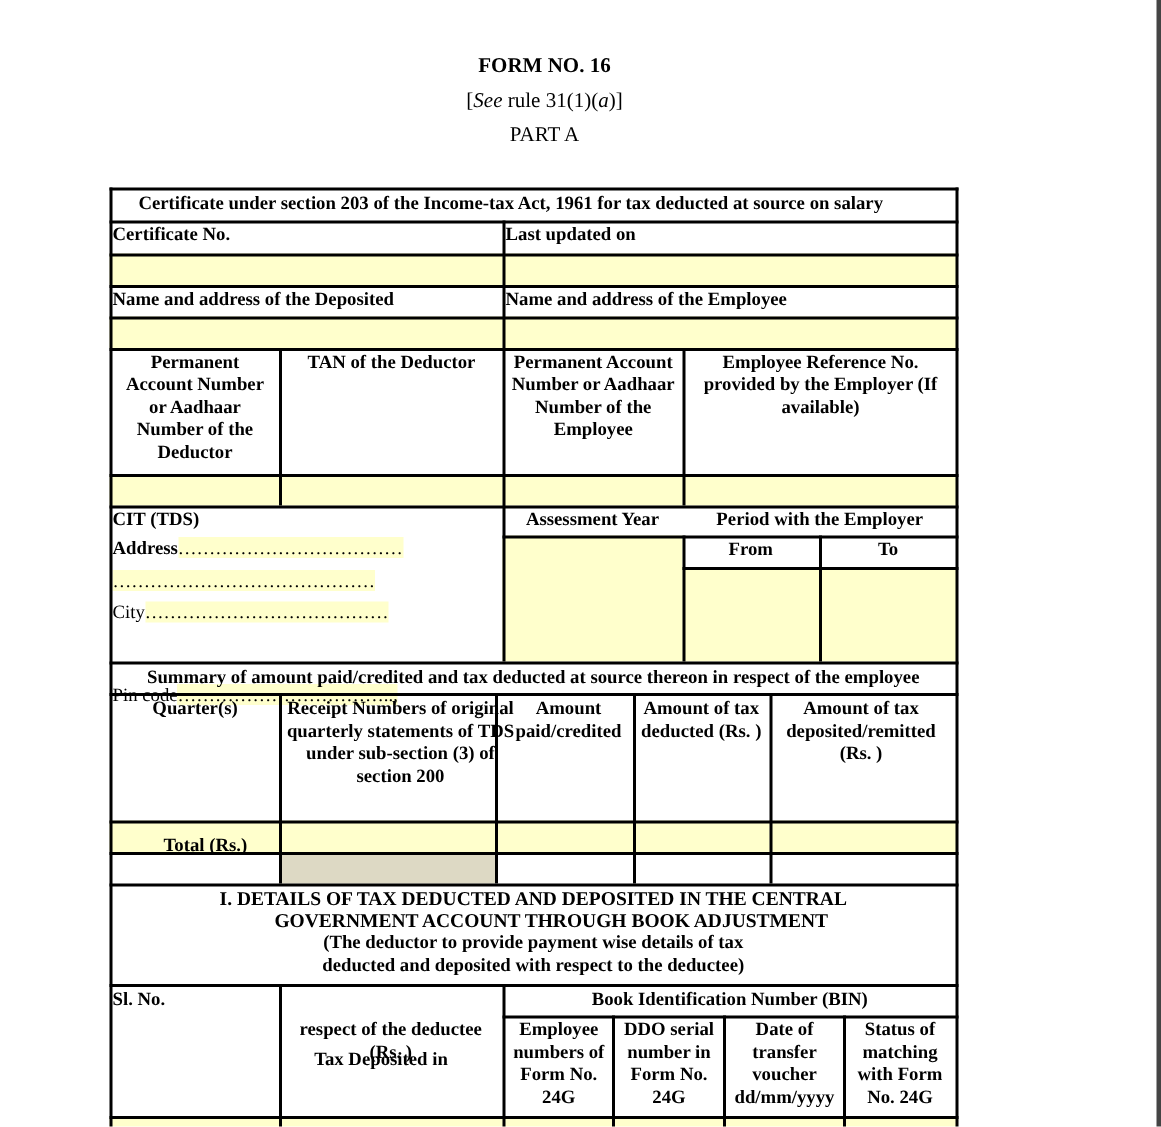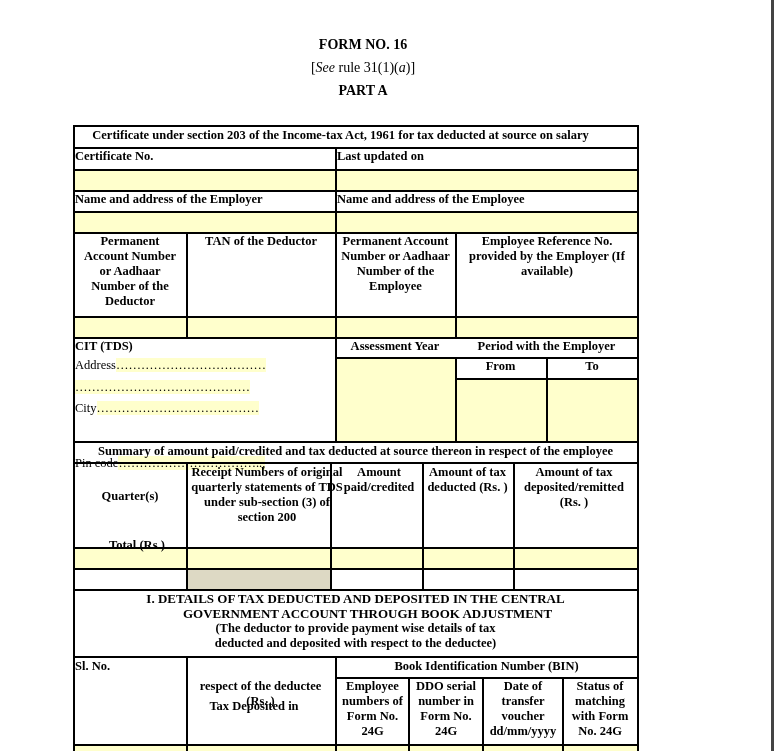--- a/index.html
+++ b/index.html
@@ -2,50 +2,50 @@
 <html><head>
 <meta charset="utf-8">
 <style>
   html, body { margin:0; padding:0; }
   body { width:774px; height:751px; background:#ffffff; position:relative; overflow:hidden;
          font-family:"Liberation Serif", serif; color:#000; }
   .edge { position:absolute; left:771px; top:0; width:3px; height:751px; background:#444; }
   .title { position:absolute; left:0; width:726px; text-align:center; font-size:14px; }
   .t1 { top:37px; font-weight:bold; }
   .t2 { top:60px; }
-  .t3 { top:83px; font-weight:bold; }
+  .t3 { top:83px; font-weight:normal; }
   .cell { position:absolute; box-sizing:border-box; font-size:12.5px; font-weight:bold; line-height:15px; }
   .c { text-align:center; }
   .l { text-align:left; padding-left:2px; }
   .y { background:#ffffcc; }
   .g { background:#ddd9c4; }
   .hl { position:absolute; height:1.5px; background:#000; }
   .vl { position:absolute; width:1.5px; background:#000; }
-  .plain { font-weight:normal; }
+  .plain { font-weight:bold; }
   .dot { position:absolute; font-size:12.5px; line-height:15px; white-space:nowrap; }
   .dotfill { background:#ffffcc; }
 </style>
 </head>
 <body>
 
 <div class="edge"></div>
 
 <div class="title t1">FORM NO. 16</div>
 <div class="title t2"><span>[</span><i>See</i><span> rule 31(1)(</span><i>a</i><span>)]</span></div>
 <div class="title t3">PART A</div>
 
 <div class="cell c" style="left:58px;top:125px;width:565px;height:22px;padding-top:3px;">Certificate under section 203 of the Income-tax Act, 1961 for tax deducted at source on salary</div>
 
 <div class="cell l" style="left:73px;top:147px;width:262px;height:22px;padding-top:2px;">Certificate No.</div>
 <div class="cell l" style="left:335px;top:147px;width:303px;height:22px;padding-top:2px;">Last updated on</div>
 
 <div class="cell y" style="left:73px;top:169px;width:262px;height:21px;"></div>
 <div class="cell y" style="left:335px;top:169px;width:303px;height:21px;"></div>
 
-<div class="cell l" style="left:73px;top:190px;width:262px;height:21px;padding-top:2px;">Name and address of the Employer</div>
+<div class="cell l" style="left:73px;top:190px;width:262px;height:21px;padding-top:2px;">Name and address of the Deposited</div>
 <div class="cell l" style="left:335px;top:190px;width:303px;height:21px;padding-top:2px;">Name and address of the Employee</div>
 
 <div class="cell y" style="left:73px;top:211px;width:262px;height:21px;"></div>
 <div class="cell y" style="left:335px;top:211px;width:303px;height:21px;"></div>
 
 <div class="cell c" style="left:78px;top:234px;width:104px;height:82px;">Permanent Account Number or Aadhaar Number of the Deductor</div>
 <div class="cell c" style="left:188px;top:234px;width:146px;height:82px;">TAN of the Deductor</div>
 <div class="cell c" style="left:336px;top:234px;width:119px;height:82px;">Permanent Account Number or Aadhaar Number of the Employee</div>
 <div class="cell c" style="left:462px;top:234px;width:170px;height:82px;">Employee Reference No. provided by the Employer (If available)</div>
 
@@ -62,33 +62,33 @@
 
 <div class="cell c" style="left:335px;top:337px;width:120px;height:20px;padding-top:2px;">Assessment Year</div>
 <div class="cell c" style="left:455px;top:337px;width:183px;height:20px;padding-top:2px;">Period with the Employer</div>
 <div class="cell y" style="left:335px;top:357px;width:120px;height:84px;"></div>
 <div class="cell c" style="left:455px;top:357px;width:91px;height:21px;padding-top:2px;">From</div>
 <div class="cell c" style="left:546px;top:357px;width:92px;height:21px;padding-top:2px;">To</div>
 <div class="cell y" style="left:455px;top:378px;width:91px;height:63px;"></div>
 <div class="cell y" style="left:546px;top:378px;width:92px;height:63px;"></div>
 
 <div class="cell c" style="left:73px;top:441px;width:565px;height:21px;padding-top:3px;">Summary of amount paid/credited and tax deducted at source thereon in respect of the employee</div>
-<div class="cell c" style="left:75px;top:489px;width:110px;height:80px;">Quarter(s)</div>
+<div class="cell c" style="left:75px;top:465px;width:110px;height:80px;">Quarter(s)</div>
 <div class="cell c" style="left:189px;top:465px;width:156px;height:80px;">Receipt Numbers of original quarterly statements of TDS under sub-section (3) of section 200</div>
 <div class="cell c" style="left:336px;top:465px;width:86px;height:80px;">Amount paid/credited</div>
 <div class="cell c" style="left:424px;top:465px;width:87px;height:80px;">Amount of tax deducted (Rs. )</div>
 <div class="cell c" style="left:514px;top:465px;width:120px;height:80px;">Amount of tax deposited/remitted (Rs. )</div>
 
 <div class="cell y" style="left:73px;top:547px;width:113px;height:21px;"></div>
 <div class="cell y" style="left:186px;top:547px;width:144px;height:21px;"></div>
 <div class="cell y" style="left:330px;top:547px;width:92px;height:21px;"></div>
 <div class="cell y" style="left:422px;top:547px;width:91px;height:21px;"></div>
 <div class="cell y" style="left:513px;top:547px;width:125px;height:21px;"></div>
 
-<div class="cell l" style="left:73px;top:536px;width:113px;height:39px;padding-top:2px;padding-left:36px;">Total (Rs.)</div>
+<div class="cell l" style="left:73px;top:554px;width:113px;height:39px;padding-top:2px;padding-left:36px;">Total (Rs.)</div>
 <div class="cell g" style="left:186px;top:568px;width:144px;height:21px;"></div>
 <div class="cell" style="left:330px;top:568px;width:92px;height:21px;"></div>
 <div class="cell" style="left:422px;top:568px;width:91px;height:21px;"></div>
 <div class="cell" style="left:513px;top:568px;width:125px;height:21px;"></div>
 
 <div class="cell c" style="left:73px;top:591px;width:565px;height:64px;">
   <div style="font-size:13px;">I. DETAILS OF TAX DEDUCTED AND DEPOSITED IN THE CENTRAL</div>
   <div style="font-size:13px;margin-left:24px;">GOVERNMENT ACCOUNT THROUGH BOOK ADJUSTMENT</div>
   <div>(The deductor to provide payment wise details of tax</div>
   <div>deducted and deposited with respect to the deductee)</div>

